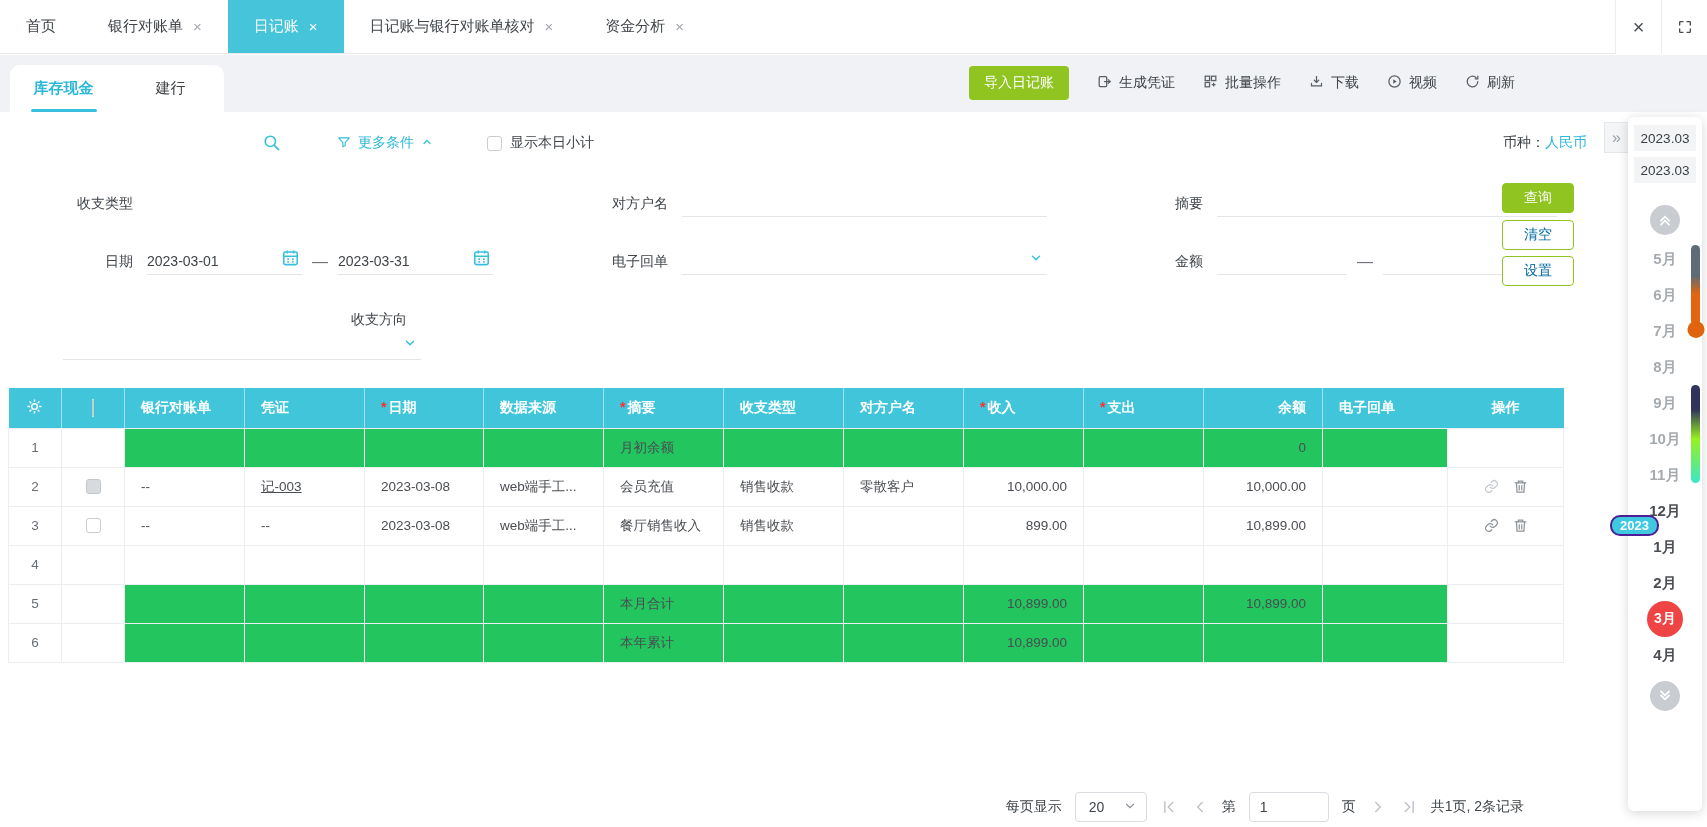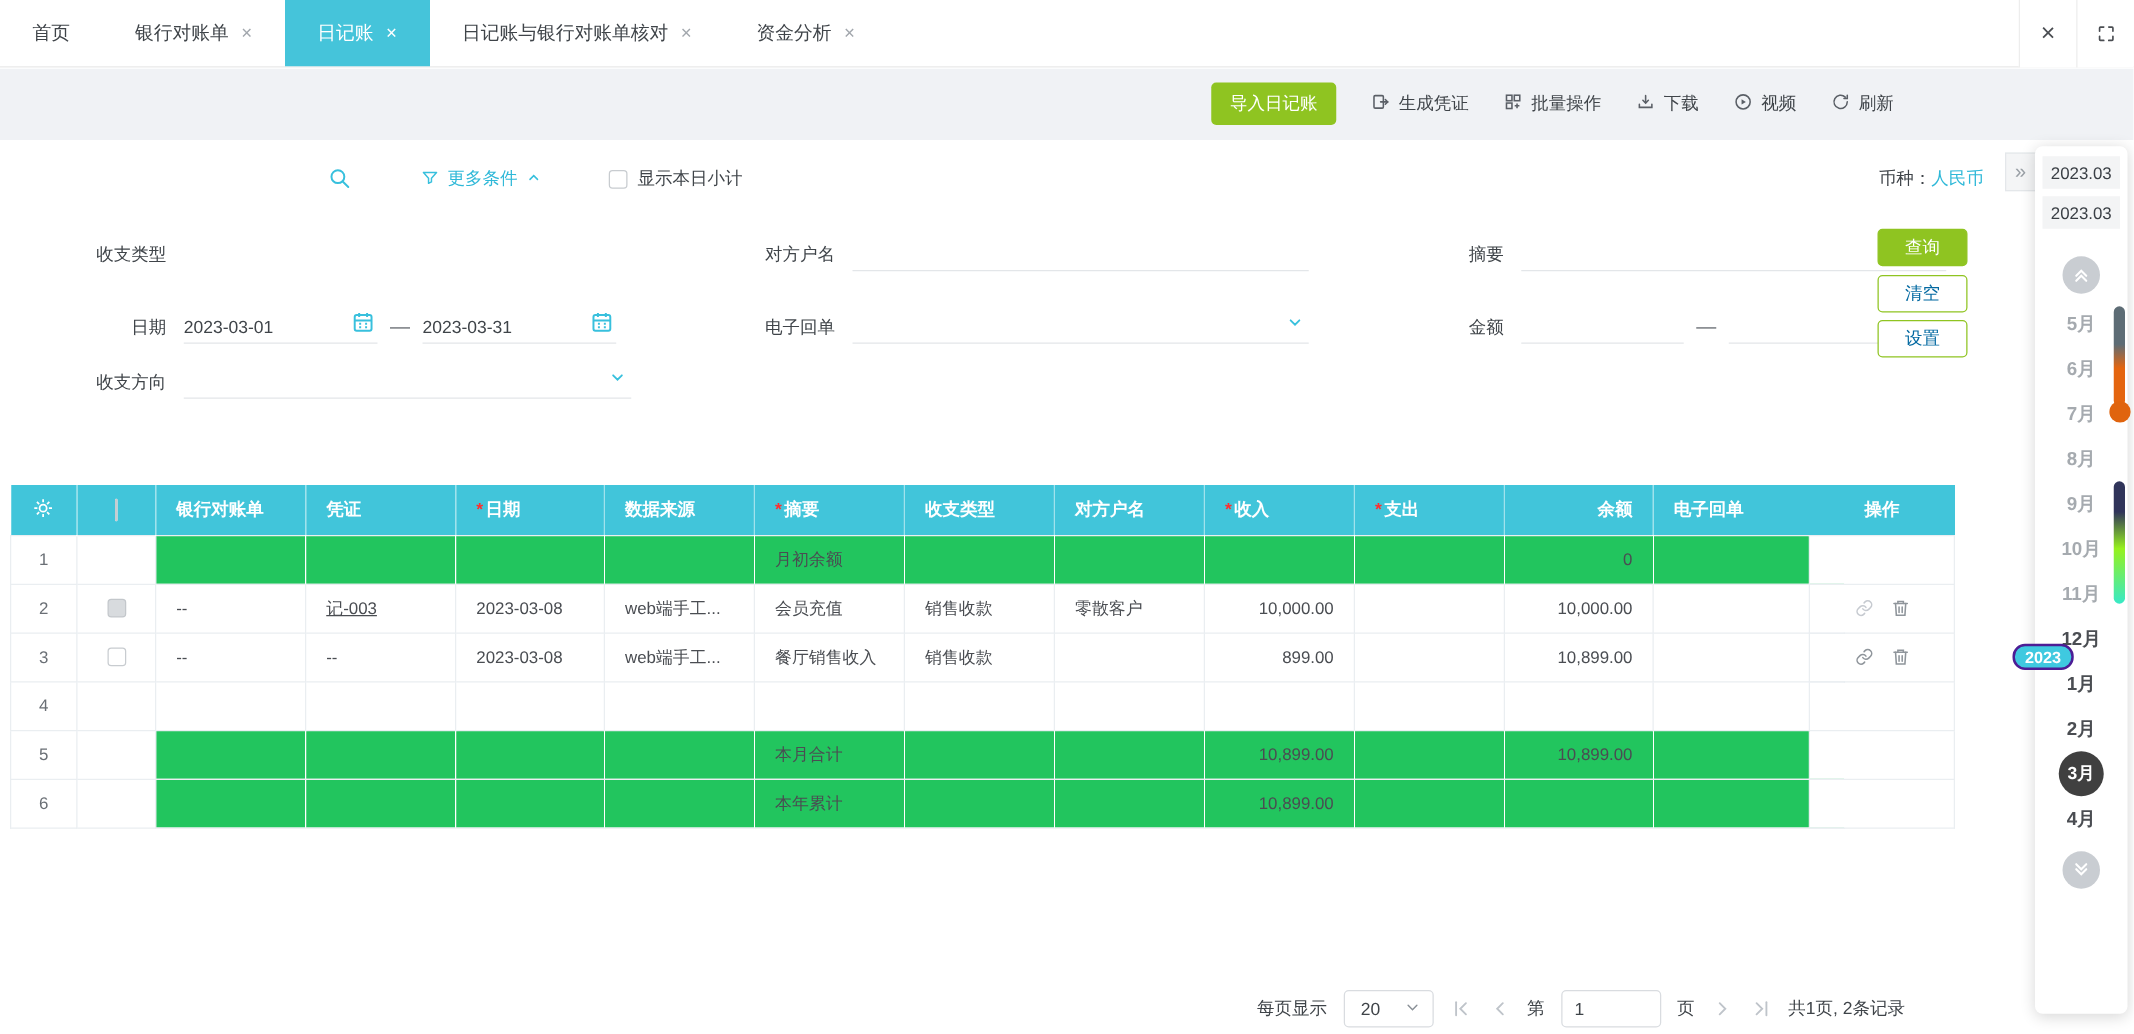--- a/index.html
+++ b/index.html
@@ -104,21 +104,21 @@
                  border-radius:6px; box-shadow:0 2px 12px rgba(0,0,0,.16); padding-top:8px; z-index:5; }
   .period { width:62px; height:26px; margin:0 auto 6px; background:#f3f4f5; display:flex; align-items:center;
             justify-content:center; font-size:13.5px; color:#3a3f45; cursor:pointer; }
   .scroll-circle { width:30px; height:30px; border-radius:50%; background:#c9cdd2; margin:22px auto 6px;
                    display:flex; align-items:center; justify-content:center; cursor:pointer; }
   .scroll-circle.down { margin:8px auto 0; }
   .month { height:36px; display:flex; align-items:center; justify-content:center; font-size:15px;
            font-weight:bold; color:#4a4d52; cursor:pointer; }
   .month.muted { color:#a5aaaf; }
   .month .mlabel { display:flex; align-items:center; justify-content:center; }
-  .month.active .mlabel { width:36px; height:36px; background:#404040; color:#fff; border-radius:50%; font-size:14px; }
+  .month.active .mlabel { width:36px; height:36px; background:#ef4444; color:#fff; border-radius:50%; font-size:14px; }
   .year-badge { position:absolute; left:-18px; top:398px; background:#3fc9e0; color:#fff; font-weight:bold;
                 font-size:13px; padding:1px 8px; border-radius:10px; border:2px solid #4c1d95; z-index:6; }
   .thermo-o { position:absolute; right:2px; top:128px; width:9px; height:80px; border-radius:5px;
               background:linear-gradient(#5d6c75 0%,#5d6c75 38%,#e4650f 62%,#e4650f 100%); }
   .thermo-o::after { content:""; position:absolute; left:50%; transform:translateX(-50%); bottom:-13px;
                      width:17px; height:17px; border-radius:50%; background:#e0640e; }
   .thermo-g { position:absolute; right:2px; top:268px; width:9px; height:98px; border-radius:5px;
               background:linear-gradient(#30345a 0%,#30345a 25%,#96f11d 55%,#37e9c7 100%); }
 </style>
 </head>
@@ -155,20 +155,28 @@
           <path d="M4 9V5a1 1 0 0 1 1-1h4"></path>
             <path d="M15 4h4a1 1 0 0 1 1 1v4"></path>
           <path d="M20 15v4a1 1 0 0 1-1 1h-4"></path>
             <path d="M9 20H5a1 1 0 0 1-1-1v-4"></path>
         </svg>
       </div>
     </div>
   </header>
 
   <div class="subbar">
+    <div class="account-card" id="account-tabs">
+        <div class="acct-tab active">
+          <span>库存现金</span>
+        </div>
+        <div class="acct-tab">
+          <span>建行</span>
+        </div>
+      </div>
     <div class="toolbar">
       <button class="btn-import">导入日记账</button>
       <div class="tool">
         <span>
           <svg width="15" height="15" viewBox="0 0 24 24" fill="none" stroke="#5a5f66" stroke-width="2" stroke-linecap="round">
             <rect x="3.5" y="4" width="12" height="16" rx="1.5"></rect>
               <path d="M12 12h9"></path>
               <path d="M18 9l3 3-3 3"></path>
           </svg></span>
         <span>生成凭证</span>
@@ -278,21 +286,21 @@
             </svg></span>
       </div>
     </div>
     <div class="fgroup" style="left:1133px; top:136px;">
       <div class="flabel">金额</div>
       <div class="ffield" style="width:130px;"></div>
       <span class="fdash">—</span>
       <div class="ffield" style="width:120px;"></div>
     </div>
 
-    <div class="fgroup" style="left:63px; top:180px;">
+    <div class="fgroup" style="left:63px; top:194px;flex-direction:column;">
       <div class="flabel">收支方向</div>
       <div class="ffield" style="width:358px;">
         <span class="caret">
           <svg width="14" height="14" viewBox="0 0 24 24" fill="none" stroke="#38c0dd" stroke-width="2.5" stroke-linecap="round">
               <path d="M6 9l6 6 6-6"></path>
             </svg></span>
       </div>
     </div>
 
     <button class="fbtn solid" style="top:71px;">查询</button>

